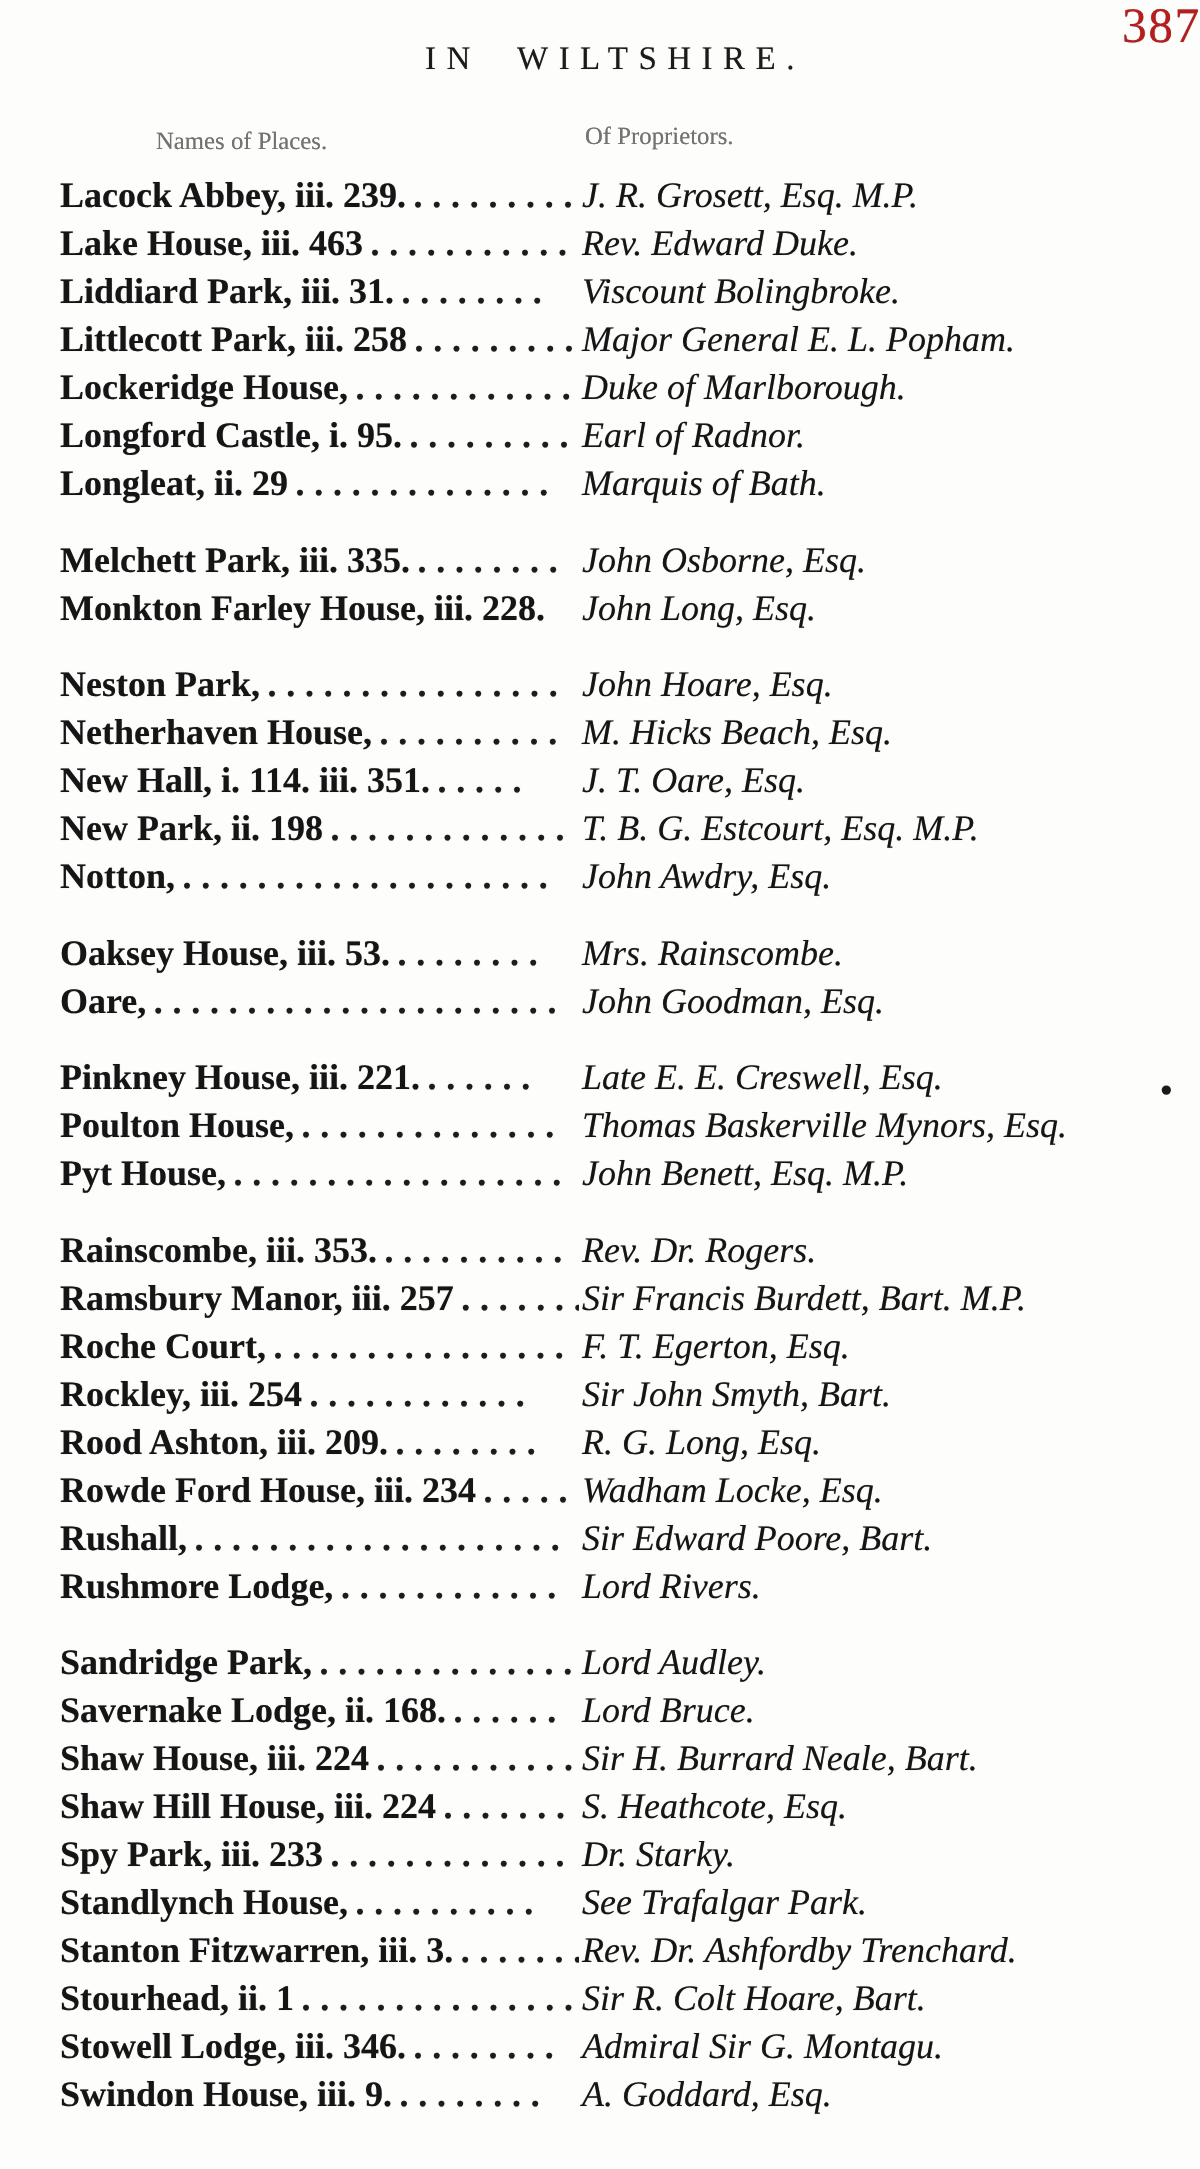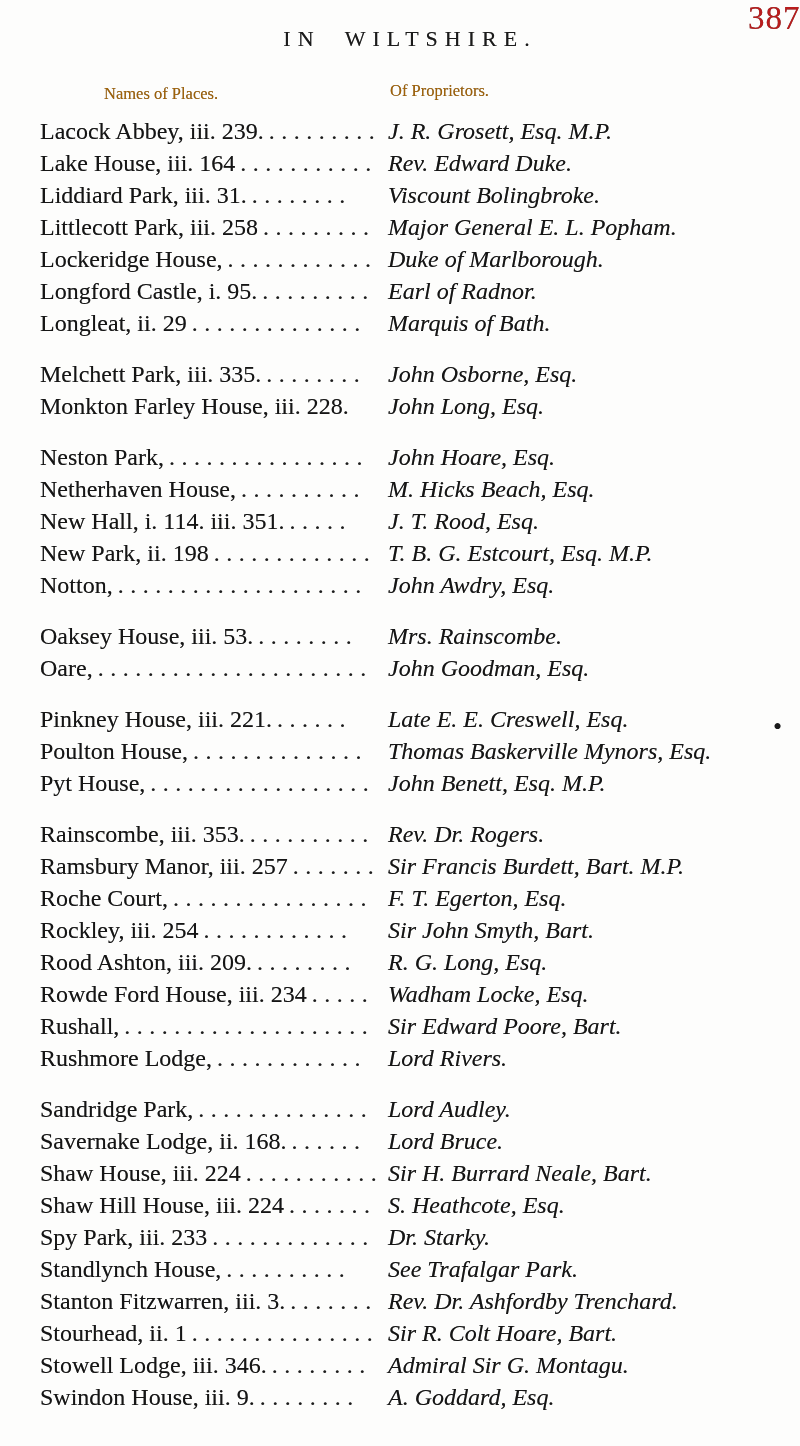--- a/index.html
+++ b/index.html
@@ -40,21 +40,21 @@
     font-size: 33px;
     letter-spacing: 1px;
     color: #b91c1c;
     text-shadow: 0 0 0.6px rgba(20,20,20,0.6);
     margin-left: 28px;
   }
   
   .col-header {
     position: absolute;
     font-size: 16.5px;
-    color: #a16207;
+    color: #737373;
     white-space: nowrap;
     text-shadow: 0 0 0.4px rgba(20,20,20,0.45);
   }
   .col-header.places { top: 84px; left: 104px; }
   .col-header.proprietors { top: 81px; left: 390px; }
   
   .entries {
     position: absolute;
     top: 116px;
     left: 40px;
@@ -70,20 +70,21 @@
     white-space: nowrap;
     text-shadow: 0 0 0.5px rgba(20,20,20,0.5);
   }
   .place-cell {
     position: absolute;
     left: 0;
     top: 0;
     width: 346px;
     overflow: hidden;
     white-space: nowrap;
+    font-weight: bold;
   }
   .dots {
     letter-spacing: 6.5px;
     padding-left: 5px;
     color: #1c1c1c;
   }
   .prop-cell {
     position: absolute;
     left: 348px;
     top: 0;
@@ -113,21 +114,21 @@
 
   <div class="col-header proprietors">Of Proprietors.</div>
 
   <div class="entries">
       <div class="group">
         <div class="row">
           <span class="place-cell"><span>Lacock Abbey, iii. 239.</span><span class="dots">.........</span></span>
           <span class="prop-cell">J. R. Grosett, Esq. M.P.</span>
         </div>
         <div class="row">
-          <span class="place-cell"><span>Lake House, iii. 164</span><span class="dots">...........</span></span>
+          <span class="place-cell"><span>Lake House, iii. 463</span><span class="dots">...........</span></span>
           <span class="prop-cell">Rev. Edward Duke.</span>
         </div>
         <div class="row">
           <span class="place-cell"><span>Liddiard Park, iii. 31.</span><span class="dots">........</span></span>
           <span class="prop-cell">Viscount Bolingbroke.</span>
         </div>
         <div class="row">
           <span class="place-cell"><span>Littlecott Park, iii. 258</span><span class="dots">.........</span></span>
           <span class="prop-cell">Major General E. L. Popham.</span>
         </div>
@@ -158,21 +159,21 @@
         <div class="row">
           <span class="place-cell"><span>Neston Park,</span><span class="dots">................</span></span>
           <span class="prop-cell">John Hoare, Esq.</span>
         </div>
         <div class="row">
           <span class="place-cell"><span>Netherhaven House,</span><span class="dots">..........</span></span>
           <span class="prop-cell">M. Hicks Beach, Esq.</span>
         </div>
         <div class="row">
           <span class="place-cell"><span>New Hall, i. 114. iii. 351.</span><span class="dots">.....</span></span>
-          <span class="prop-cell">J. T. Rood, Esq.</span>
+          <span class="prop-cell">J. T. Oare, Esq.</span>
         </div>
         <div class="row">
           <span class="place-cell"><span>New Park, ii. 198</span><span class="dots">.............</span></span>
           <span class="prop-cell">T. B. G. Estcourt, Esq. M.P.</span>
         </div>
         <div class="row">
           <span class="place-cell"><span>Notton,</span><span class="dots">....................</span></span>
           <span class="prop-cell">John Awdry, Esq.</span>
         </div>
       </div>

